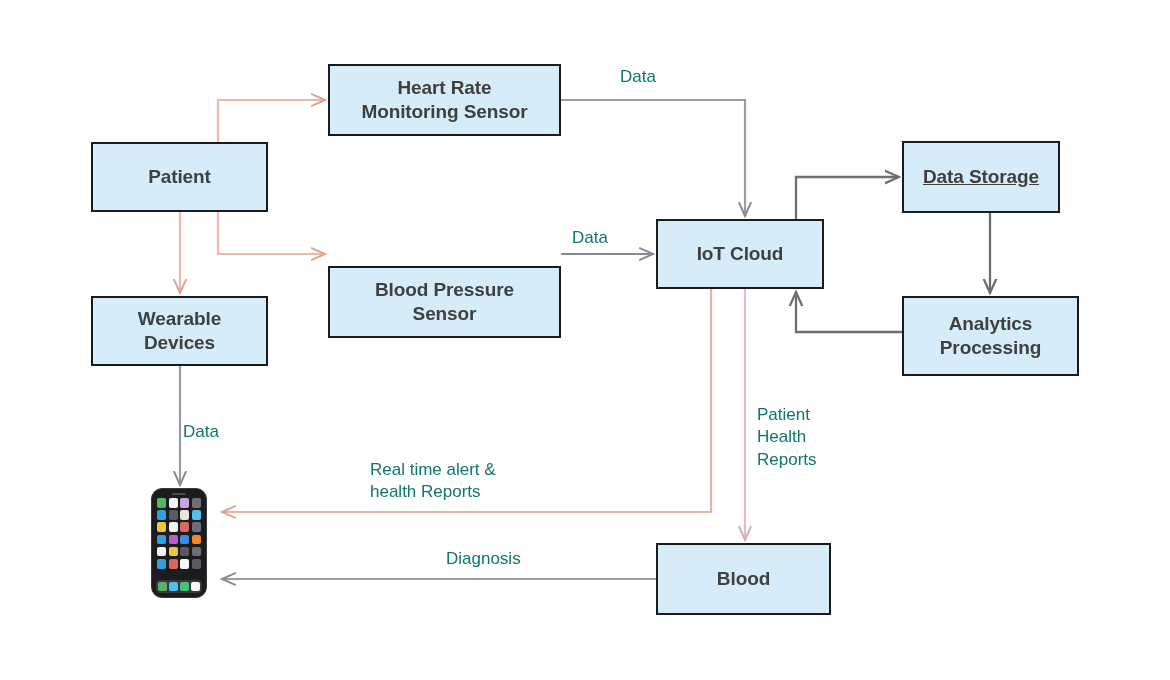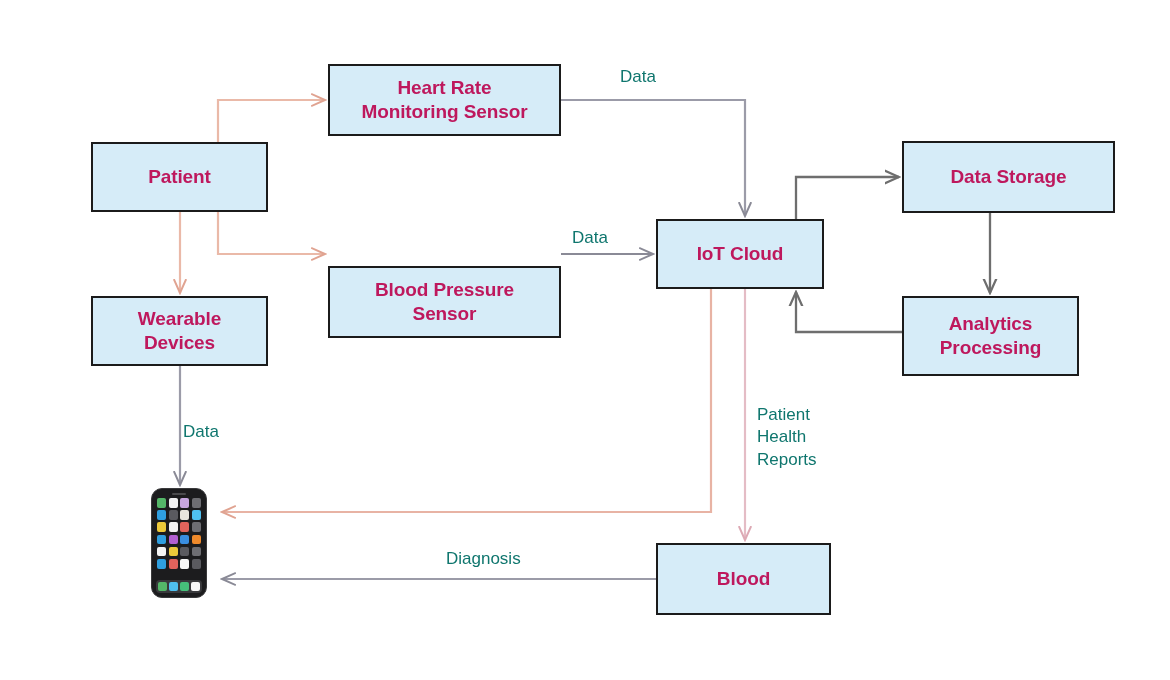--- a/index.html
+++ b/index.html
@@ -29,21 +29,21 @@
     position: absolute;
     box-sizing: border-box;
     background: #d6ecf8;
     border: 2px solid #1b1b1b;
     display: flex;
     align-items: center;
     justify-content: center;
     text-align: center;
     font-weight: bold;
     font-size: 19px;
-    color: #be185d;
+    color: #404040;
     line-height: 1.25;
     letter-spacing: -0.1px;
   }
   .node span {
     display: block;
     padding: 0 6px;
     white-space: pre-line;
   }
   .edge-label {
     position: absolute;
@@ -169,21 +169,21 @@
 
   <div class="node" style="left:91px; top:296px; width:177px; height:70px;">
     <span>Wearable
 Devices</span>
   </div>
 
   <div class="node" style="left:656px; top:219px; width:168px; height:70px;justify-content:center;">
     <span>IoT Cloud</span>
   </div>
 
-  <div class="node" style="left:902px; top:141px; width:213px; height:72px;">
+  <div class="node" style="left:902px; top:141px; width:158px; height:72px;text-decoration:underline;">
     <span>Data Storage</span>
   </div>
 
   <div class="node" style="left:902px; top:296px; width:177px; height:80px;">
     <span>Analytics
 Processing</span>
   </div>
 
   <div class="node" style="left:656px; top:543px; width:175px; height:72px;">
     <span>Blood</span>
@@ -192,20 +192,22 @@
   <div class="edge-label" style="left:620px; top:66px; width:70px;">Data</div>
 
   <div class="edge-label" style="left:572px; top:227px; width:70px;">Data</div>
 
   <div class="edge-label" style="left:183px; top:421px; width:70px;">Data</div>
 
   <div class="edge-label" style="left:757px; top:404px; width:90px;">Patient
 Health
 Reports</div>
 
+  <div class="edge-label" style="left:370px; top:459px; width:175px;">Real time alert &amp;
+health Reports</div>
 
   <div class="edge-label" style="left:398px; top:548px; width:95px;margin-left:48px;">Diagnosis</div>
 
   <div id="phone">
     <div class="notch"></div>
     <div class="grid">
         <div class="app" style="background: rgb(84, 183, 104);"></div>
         <div class="app" style="background: rgb(242, 242, 242);"></div>
         <div class="app" style="background: rgb(199, 166, 224);"></div>
         <div class="app" style="background: rgb(110, 110, 115);"></div>

